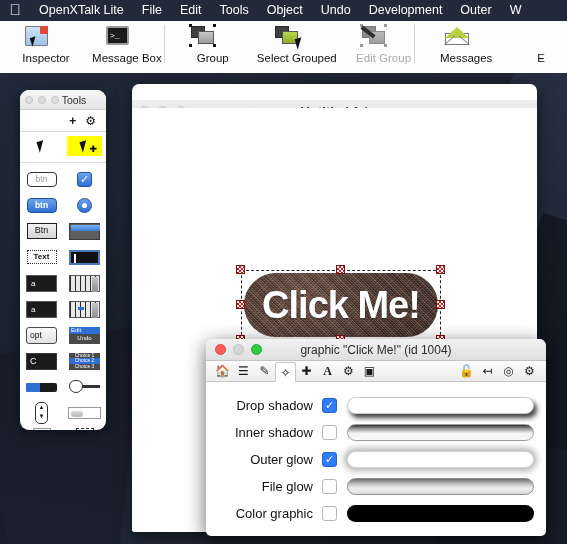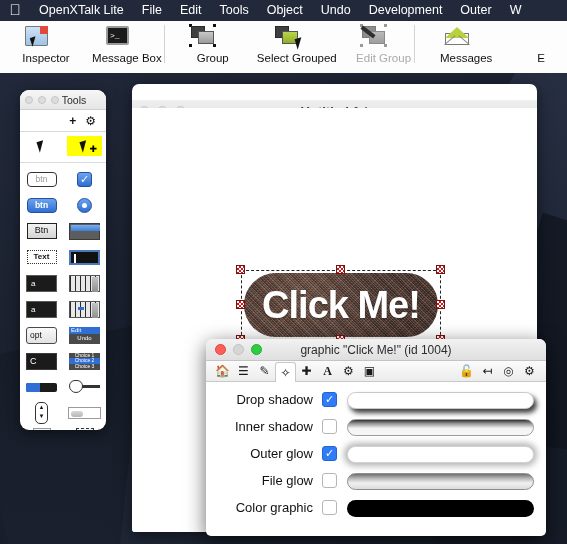--- a/index.html
+++ b/index.html
@@ -542,21 +542,21 @@
     border-left: 1px solid #c8c8c8;
     border-right: 1px solid #c8c8c8;
     border-top: 1px solid #c8c8c8;
     border-radius: 3px 3px 0 0;
     margin-top: 2px;
     height: 20px;
   }
   #inspector .itabs .spacer { flex: 1; }
   #inspector .ibody { padding: 10px 12px 0 8px; }
   .prow {
-    display: flex; align-items: flex-start;
+    display: flex; align-items: center;
     height: 26px;
     margin-bottom: 1px;
   }
   .prow .plabel {
     width: 108px; text-align: right;
     font-size: 13px; color: #111;
     padding-right: 9px;
   }
   .pcheck {
     width: 15px; height: 15px;

